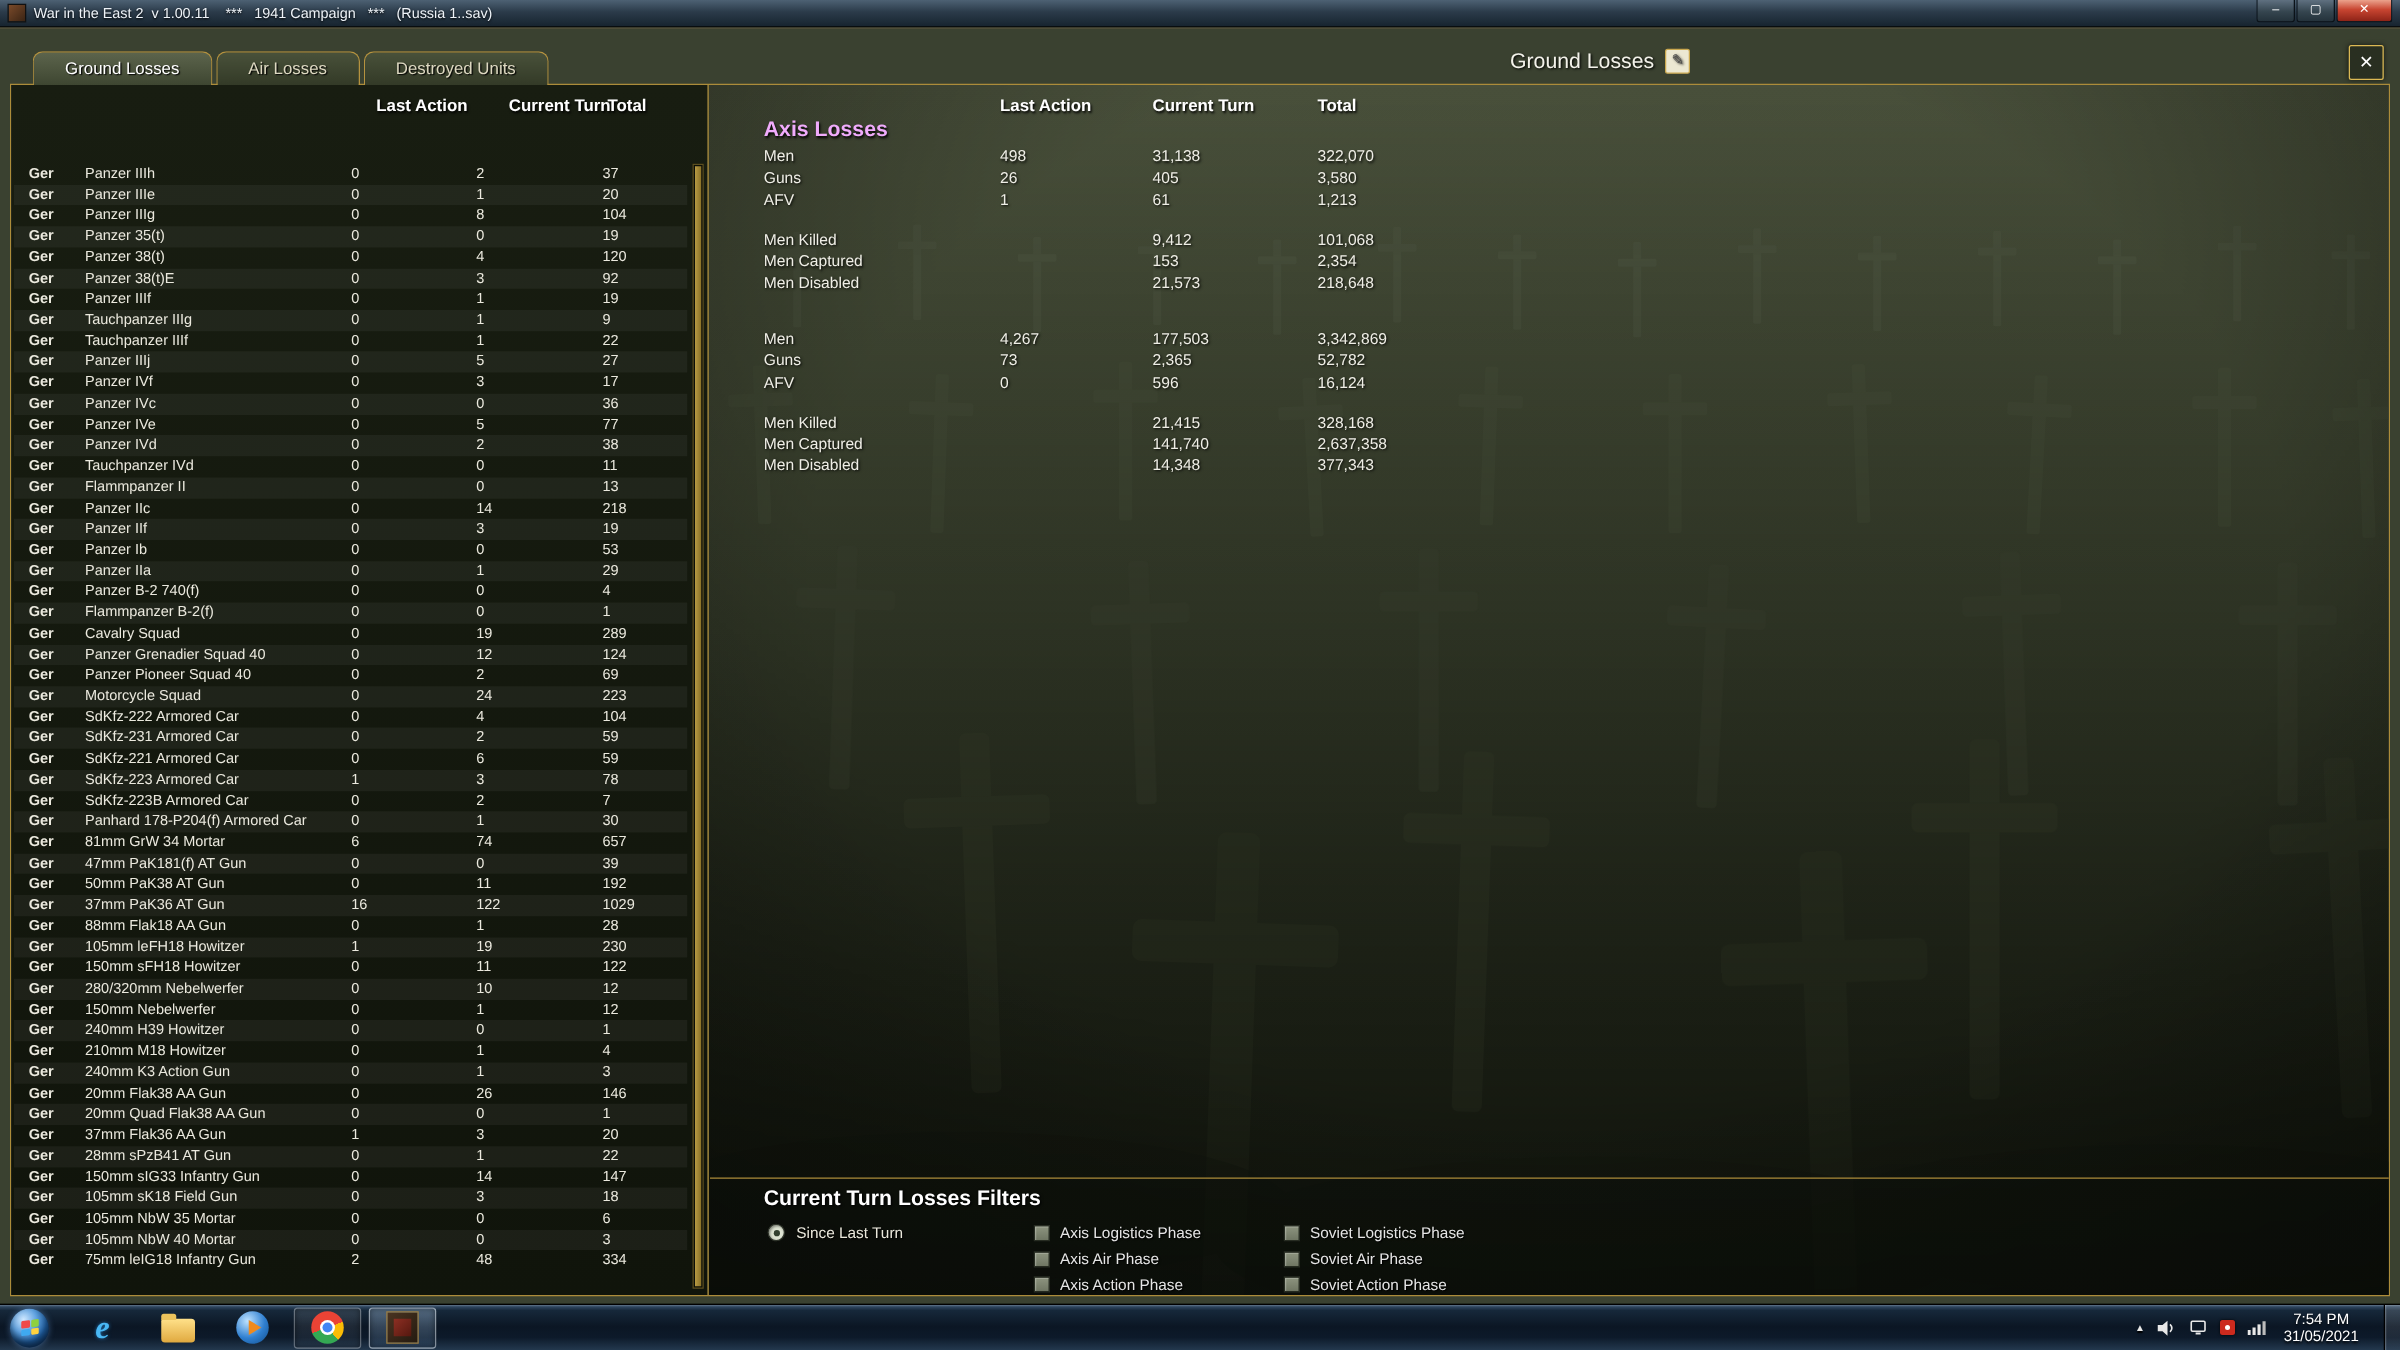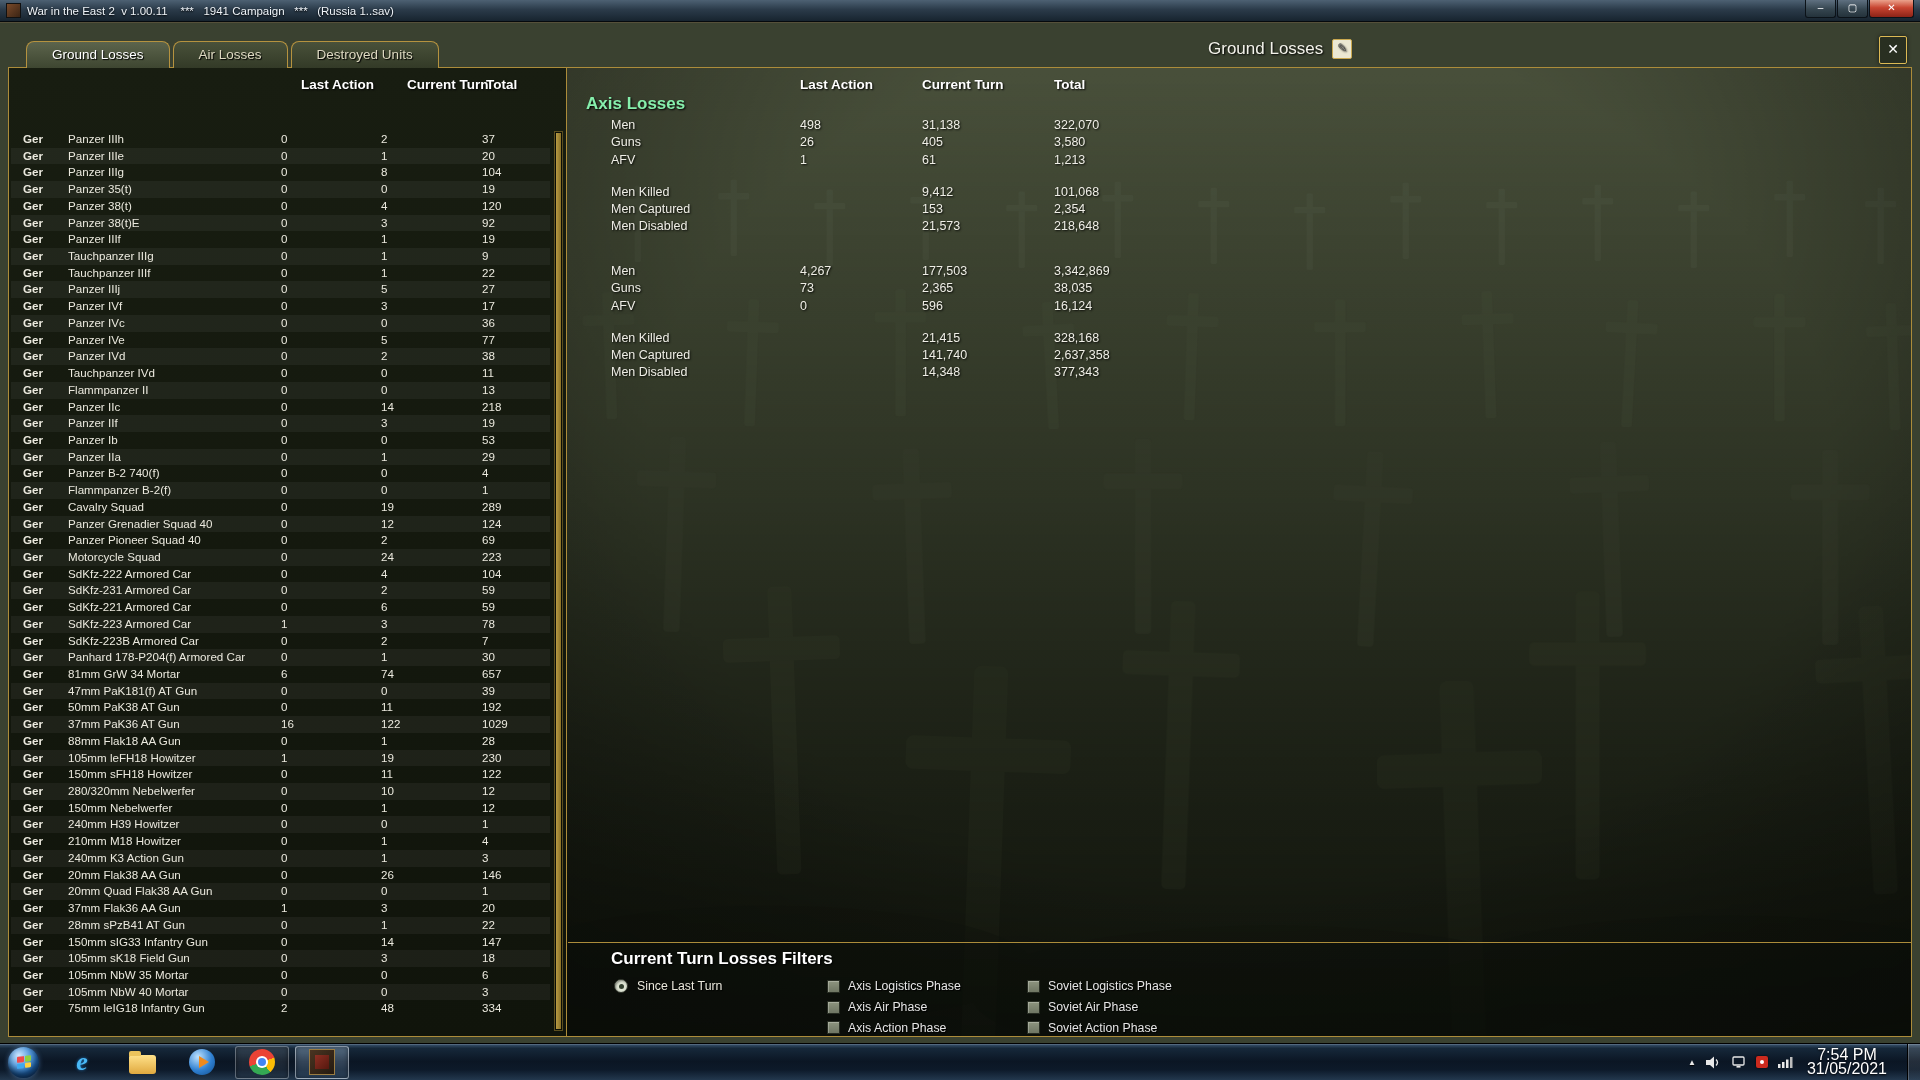--- a/index.html
+++ b/index.html
@@ -49,21 +49,21 @@
   .tc-nation{left:12px;font-weight:bold;} .tc-name{left:57px;} .tc-last{left:270px;} .tc-cur{left:370px;} .tc-tot{left:471px;}
   .vscroll{position:absolute;right:3px;top:63px;bottom:5px;width:9px;background:#0b0e08;border:1px solid #5c4f1f;box-sizing:border-box;}
   .vthumb{position:absolute;left:1px;right:1px;top:1px;height:calc(100% - 2px);background:linear-gradient(90deg,#b79a44,#8a7127);}
 
   
   .right-panel{position:absolute;left:559px;top:0;right:0;bottom:94px;color:#efeee6;}
   .rp-head{position:absolute;top:9px;left:0;right:0;height:18px;}
   .rh0{left:232px;} .rh1{left:354px;} .rh2{left:486px;}
   .section{position:absolute;left:0;right:0;}
   .sec-axis{top:26px;} .sec-soviet{top:196px;}
-  .sec-title{margin-left:18px;height:24px;font-size:17px;font-weight:bold;color:#86efac;text-shadow:1px 1px 2px #000;}
+  .sec-title{margin-left:43px;height:24px;font-size:17px;font-weight:bold;color:#f0abfc;text-shadow:1px 1px 2px #000;}
   .srow{position:relative;height:17.3px;font-size:12.5px;text-shadow:1px 1px 2px rgba(0,0,0,.85);}
   .srow.gap{margin-top:15px;}
   .sl{position:absolute;left:43px;} 
   .sv{position:absolute;white-space:nowrap;}
   .sv.v0{left:232px;} .sv.v1{left:354px;} .sv.v2{left:486px;}
 
   
   .filter-panel{position:absolute;left:559px;right:0;bottom:0;height:94px;border-top:1px solid #ac8c3a;
     background:rgba(12,15,9,.28);box-sizing:border-box;}
   .fp-title{position:absolute;left:43px;top:6px;font-size:17px;font-weight:bold;color:#fff;text-shadow:1px 1px 2px #000;}
@@ -103,21 +103,21 @@
     background:conic-gradient(from -50deg,#ea4335 0 120deg,#fbbc05 0 190deg,#34a853 0 300deg,#ea4335 0);}
   .chrome-icon::before{content:'';position:absolute;left:7px;top:7px;right:7px;bottom:7px;border-radius:50%;background:#fff;}
   .chrome-icon::after{content:'';position:absolute;left:9px;top:9px;right:9px;bottom:9px;border-radius:50%;background:#4285f4;}
   .game-icon{width:26px;height:26px;background:linear-gradient(135deg,#4a3421,#241a10);border:1px solid #9a7c42;position:relative;box-sizing:border-box;}
   .game-icon::after{content:'';position:absolute;left:5px;top:5px;right:5px;bottom:5px;background:linear-gradient(135deg,#8d2f23,#55180f);}
   .tray{margin-left:auto;display:flex;align-items:center;gap:10px;height:100%;padding-left:8px;}
   .tray-chevron{font-size:8px;color:#e8e8e8;text-shadow:0 1px 1px #000;}
   .tray-ico{display:flex;align-items:center;}
   .red-badge{width:12px;height:12px;background:#cc2a1e;border-radius:2px;position:relative;box-shadow:0 0 2px #000;}
   .red-badge::after{content:'';position:absolute;left:4px;top:4px;width:4px;height:4px;border-radius:50%;background:#fff;}
-  .clock{display:flex;flex-direction:column;align-items:center;justify-content:center;color:#fff;font-size:16px;
+  .clock{display:flex;flex-direction:column;align-items:center;justify-content:center;color:#fff;font-size:12px;
     line-height:14px;text-shadow:0 1px 2px #000;margin:0 6px 0 4px;}
   .showdesk{width:12px;height:37px;margin-left:4px;border-left:1px solid #000;
     background:linear-gradient(rgba(255,255,255,.16),rgba(255,255,255,.04));box-shadow:inset 1px 0 0 rgba(255,255,255,.22);}
 </style>
 </head>
 <body>
 
 <div class="desktop">
 
   <div class="titlebar">
@@ -659,21 +659,21 @@
               <div class="srow">
                 <span class="sl">Men</span>
                 <span class="sv v0">4,267</span>
                 <span class="sv v1">177,503</span>
                 <span class="sv v2">3,342,869</span>
               </div>
               <div class="srow">
                 <span class="sl">Guns</span>
                 <span class="sv v0">73</span>
                 <span class="sv v1">2,365</span>
-                <span class="sv v2">38,035</span>
+                <span class="sv v2">52,782</span>
               </div>
               <div class="srow">
                 <span class="sl">AFV</span>
                 <span class="sv v0">0</span>
                 <span class="sv v1">596</span>
                 <span class="sv v2">16,124</span>
               </div>
               <div class="srow gap">
                 <span class="sl">Men Killed</span>
                 <span class="sv v0"></span>

